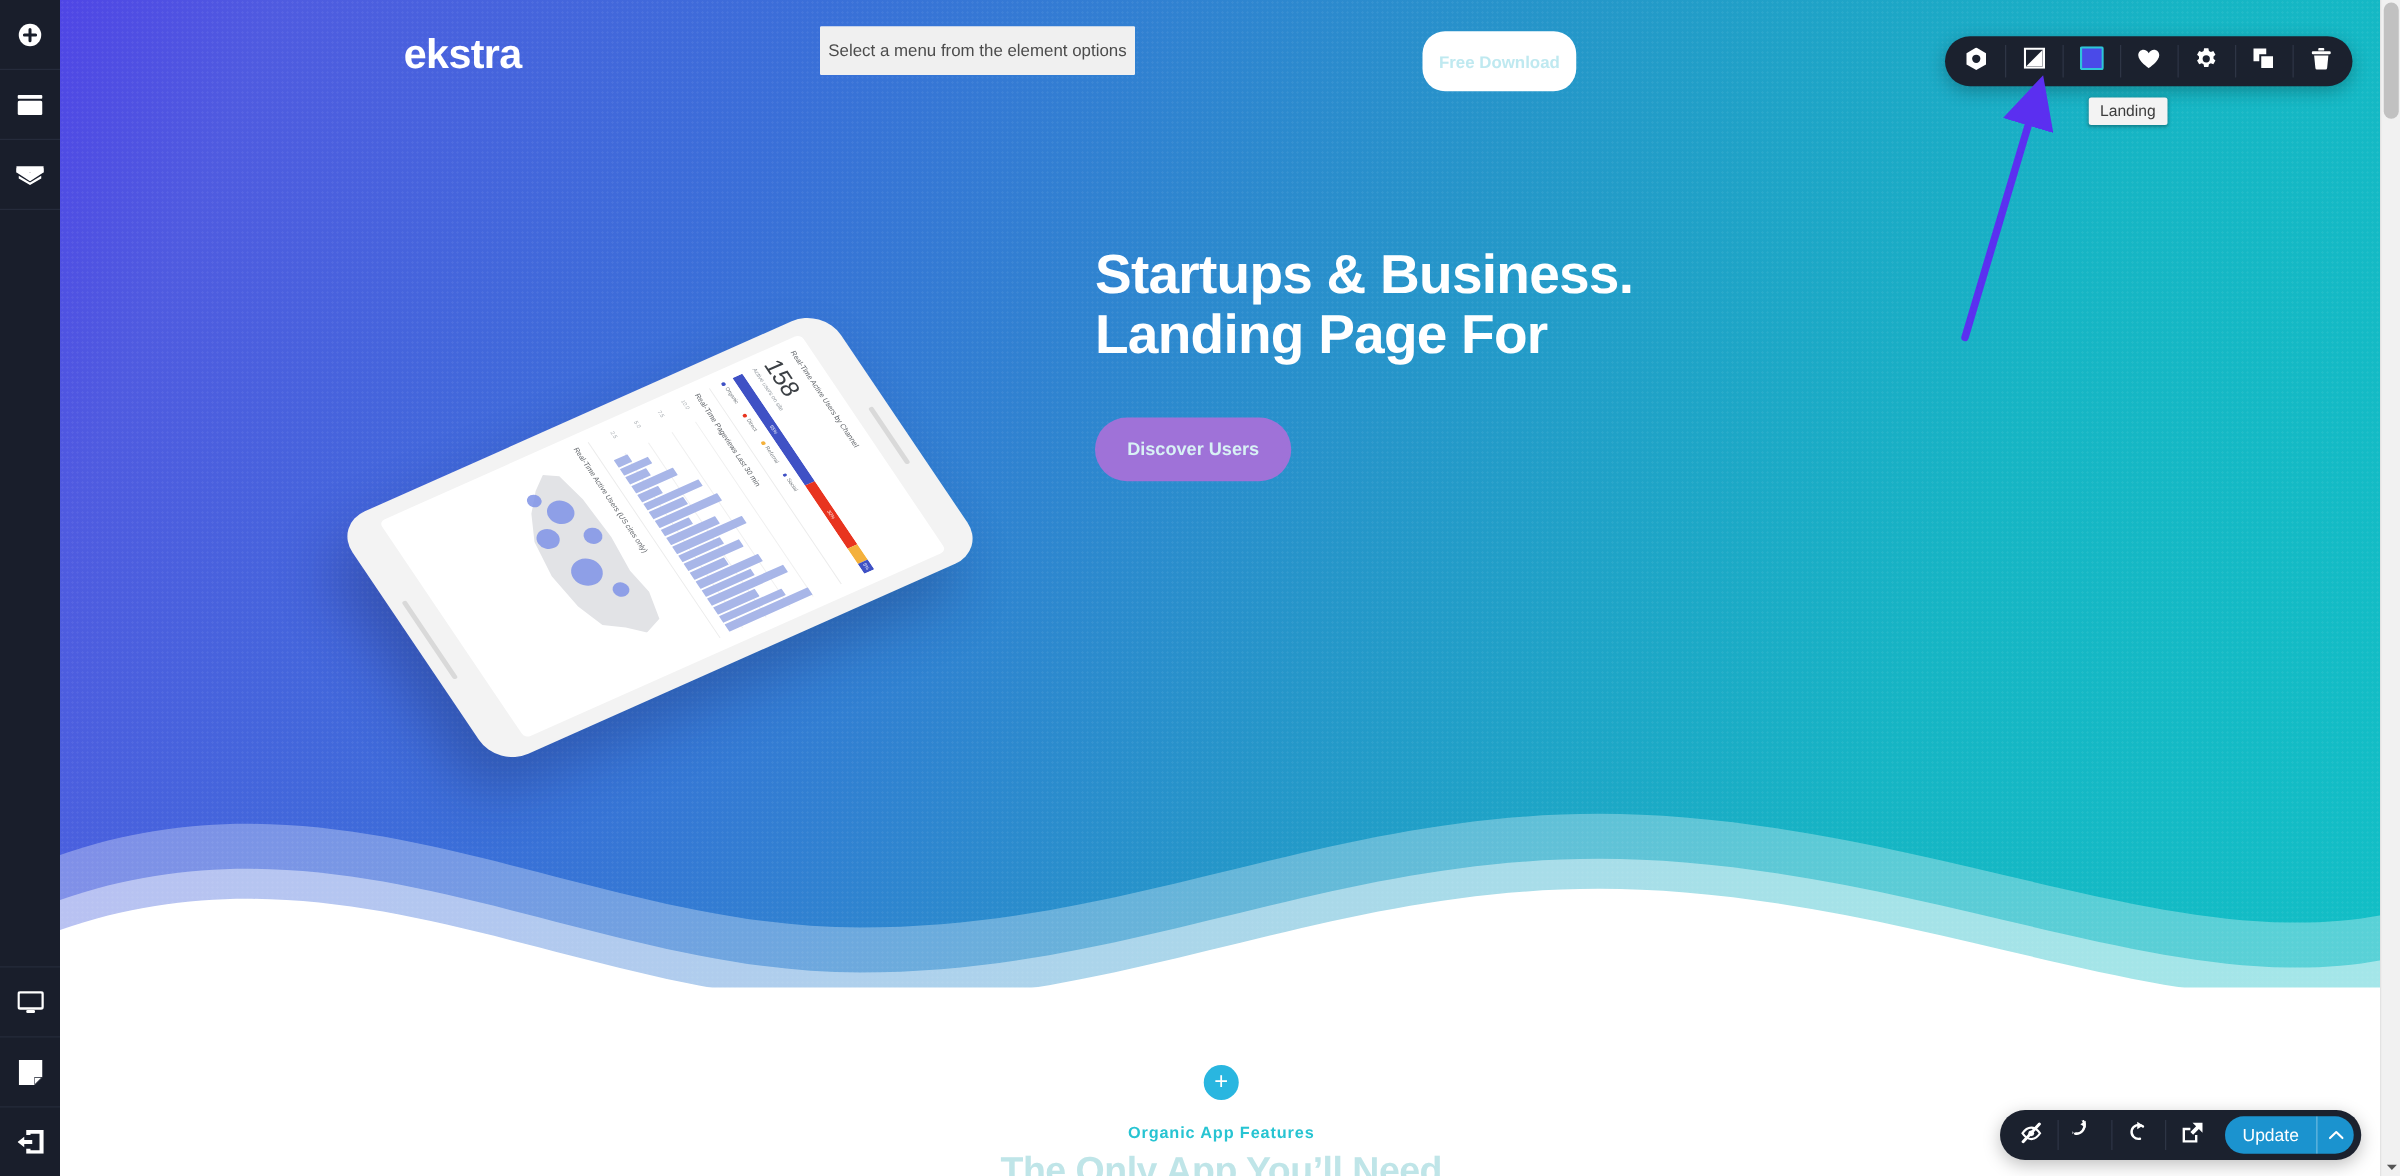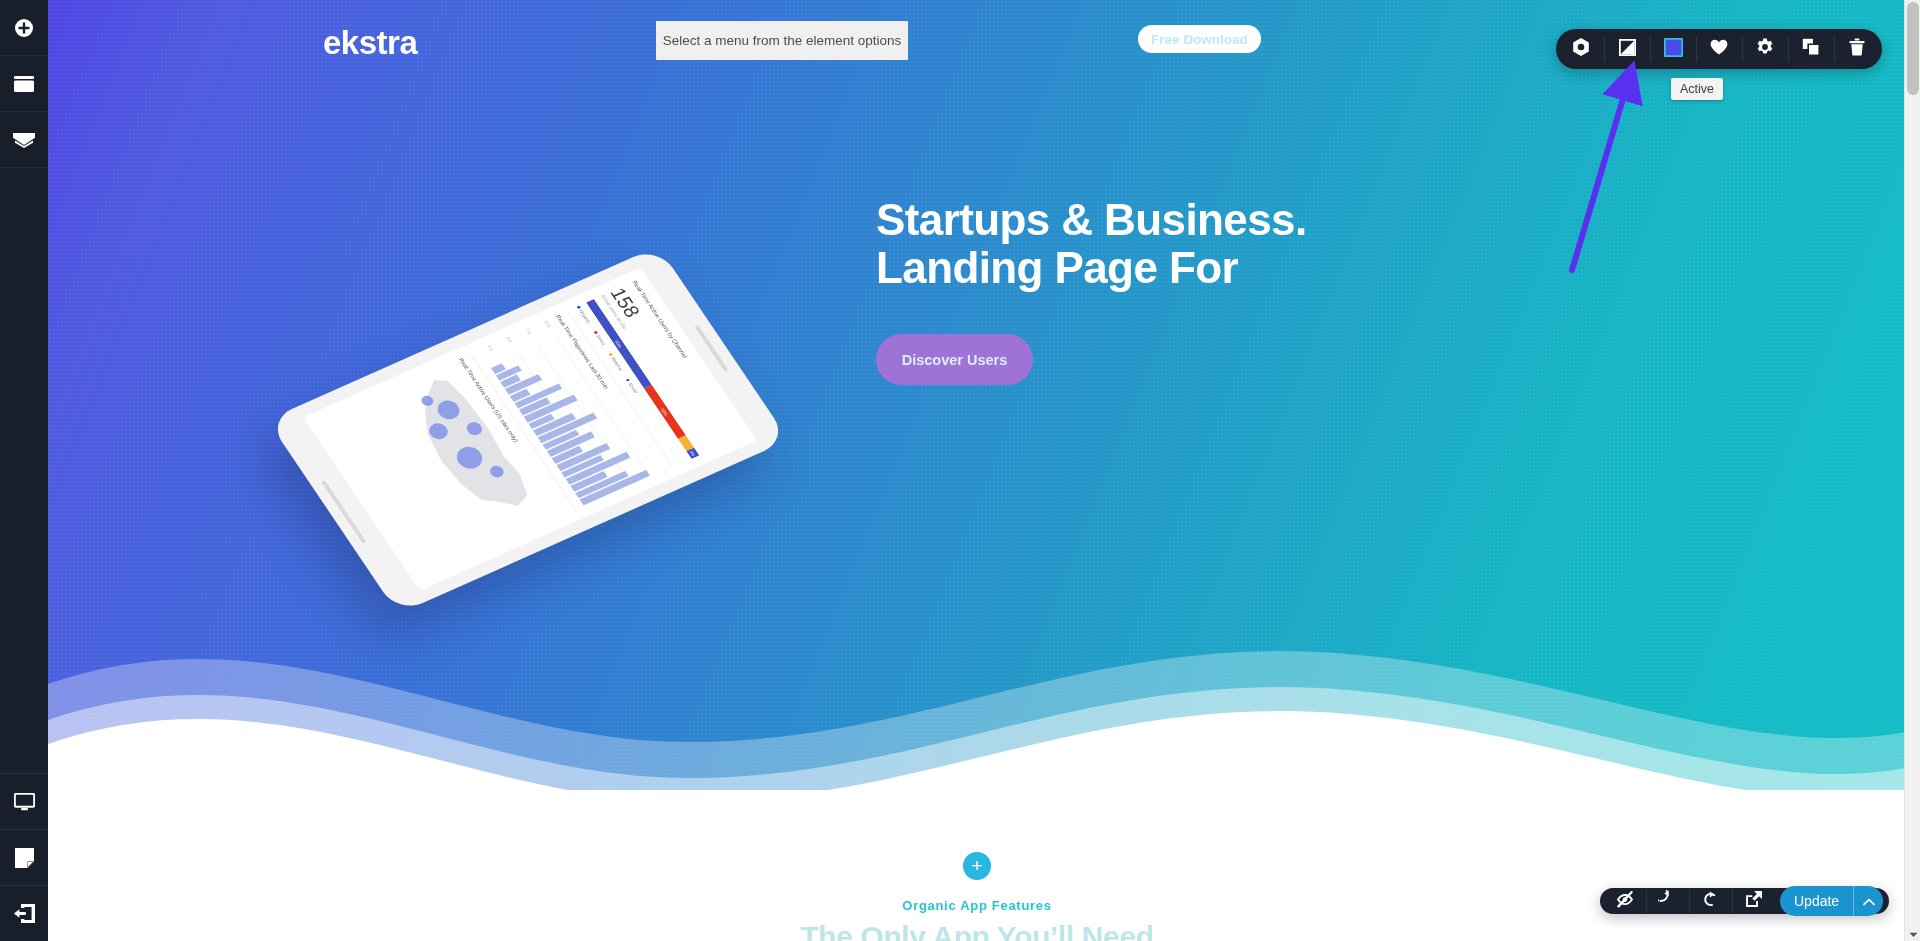--- a/index.html
+++ b/index.html
@@ -63,21 +63,21 @@
   .menu-placeholder {
     position: absolute; left: 608px; top: 21px;
     width: 252px; height: 39px;
     background: #f0f0f0; color: #4c4c4c;
     font-size: 13.5px;
     display: flex; align-items: center; justify-content: center;
     border-radius: 1px;
   }
   .free-dl {
     position: absolute; left: 1090px; top: 25px;
-    width: 123px; height: 28px; border-radius: 18px;
+    width: 123px; height: 48px; border-radius: 18px;
     background: #ffffff; color: #bfe9f0;
     font-size: 13.5px; font-weight: bold;
     display: flex; align-items: center; justify-content: center;
     cursor: pointer;
   }
 
   
   .hero-copy { position: absolute; left: 828px; top: 196px; width: 540px; z-index: 5; }
   .hero-h1 {
     color: #ffffff; font-size: 44px; line-height: 48px; font-weight: bold;
@@ -179,21 +179,21 @@
   }
   #top-toolbar { left:1556px; top:29px; height:40px; padding:0 2px; }
   #top-toolbar .tb-btn {
     width:46px; height:40px; display:flex; align-items:center; justify-content:center;
     cursor:pointer; position:relative;
   }
   #top-toolbar .tb-btn + .tb-btn::before {
     content:""; position:absolute; left:0; top:7px; height:26px; width:1px; background:#2e3545;
   }
 
-  #bottom-toolbar { left:1600px; top:888px; height:26px; padding:0 3px; }
+  #bottom-toolbar { left:1600px; top:888px; height:40px; padding:0 3px; }
   #bottom-toolbar .tb-btn {
     width:43px; height:40px; display:flex; align-items:center; justify-content:center;
     cursor:pointer; position:relative;
   }
   #bottom-toolbar .tb-btn + .tb-btn::before {
     content:""; position:absolute; left:0; top:8px; height:24px; width:1px; background:#2e3545;
   }
   .update-group {
     display:flex; align-items:center; height:30px; margin-left:5px; margin-right:3px;
     background:#1b93cf; border-radius:15px; overflow:hidden; cursor:pointer;
@@ -466,21 +466,21 @@
       <span>
         <svg width="16" height="18" viewBox="0 0 16 18">
             <rect x="5.6" y="0.4" width="4.8" height="2" rx="0.7" fill="#fff"></rect>
             <rect x="0.4" y="2.9" width="15.2" height="2.4" rx="1" fill="#fff"></rect>
             <path d="M2.3 6.3h11.4l-1 10.1a1.3 1.3 0 01-1.3 1.2H4.6a1.3 1.3 0 01-1.3-1.2z" fill="#fff"></path>
           </svg>
       </span>
     </div>
   </div>
 
-  <div class="tooltip">Active</div>
+  <div class="tooltip">Landing</div>
 
   <svg id="annot" viewBox="0 0 120 220">
     <defs>
       <marker id="ahead" markerWidth="7" markerHeight="7" refX="3.2" refY="3.5" orient="auto">
         <path d="M0,0 L7,3.5 L0,7 z" fill="#5b2ff0"></path>
       </marker>
     </defs>
     <line x1="12" y1="210" x2="68" y2="22" stroke="#5b2ff0" stroke-width="6" stroke-linecap="round" marker-end="url(#ahead)"></line>
   </svg>
 

